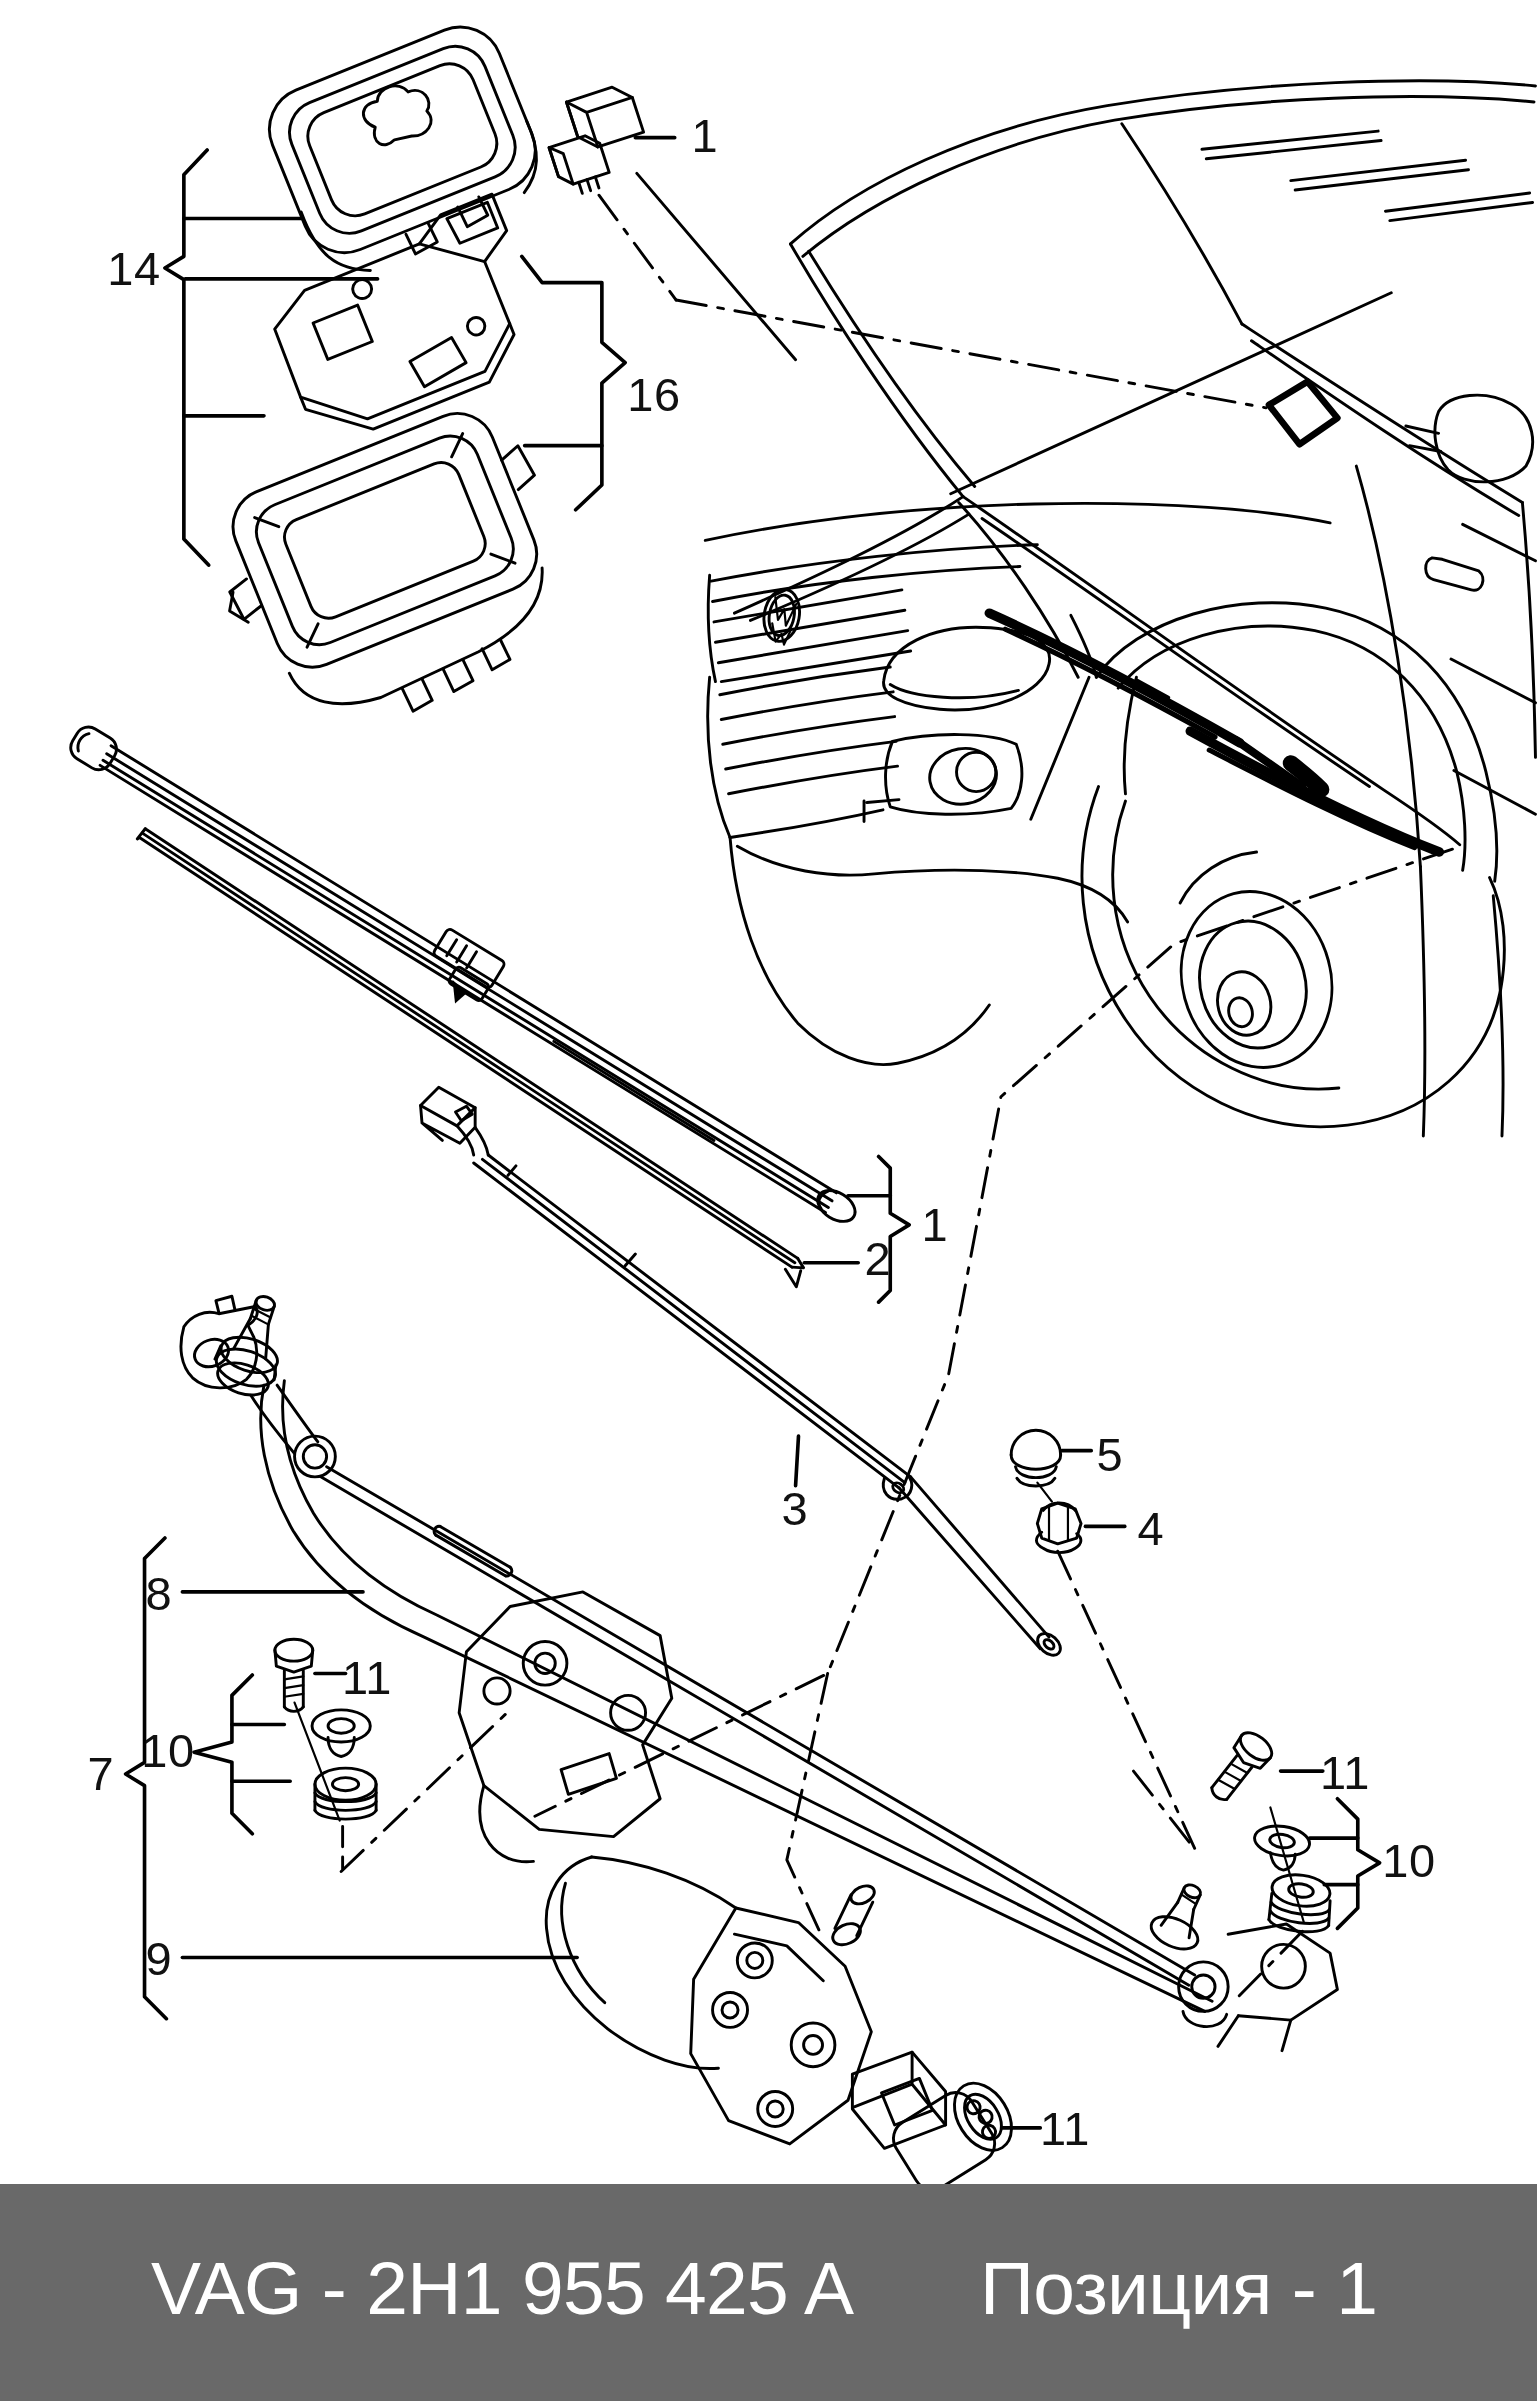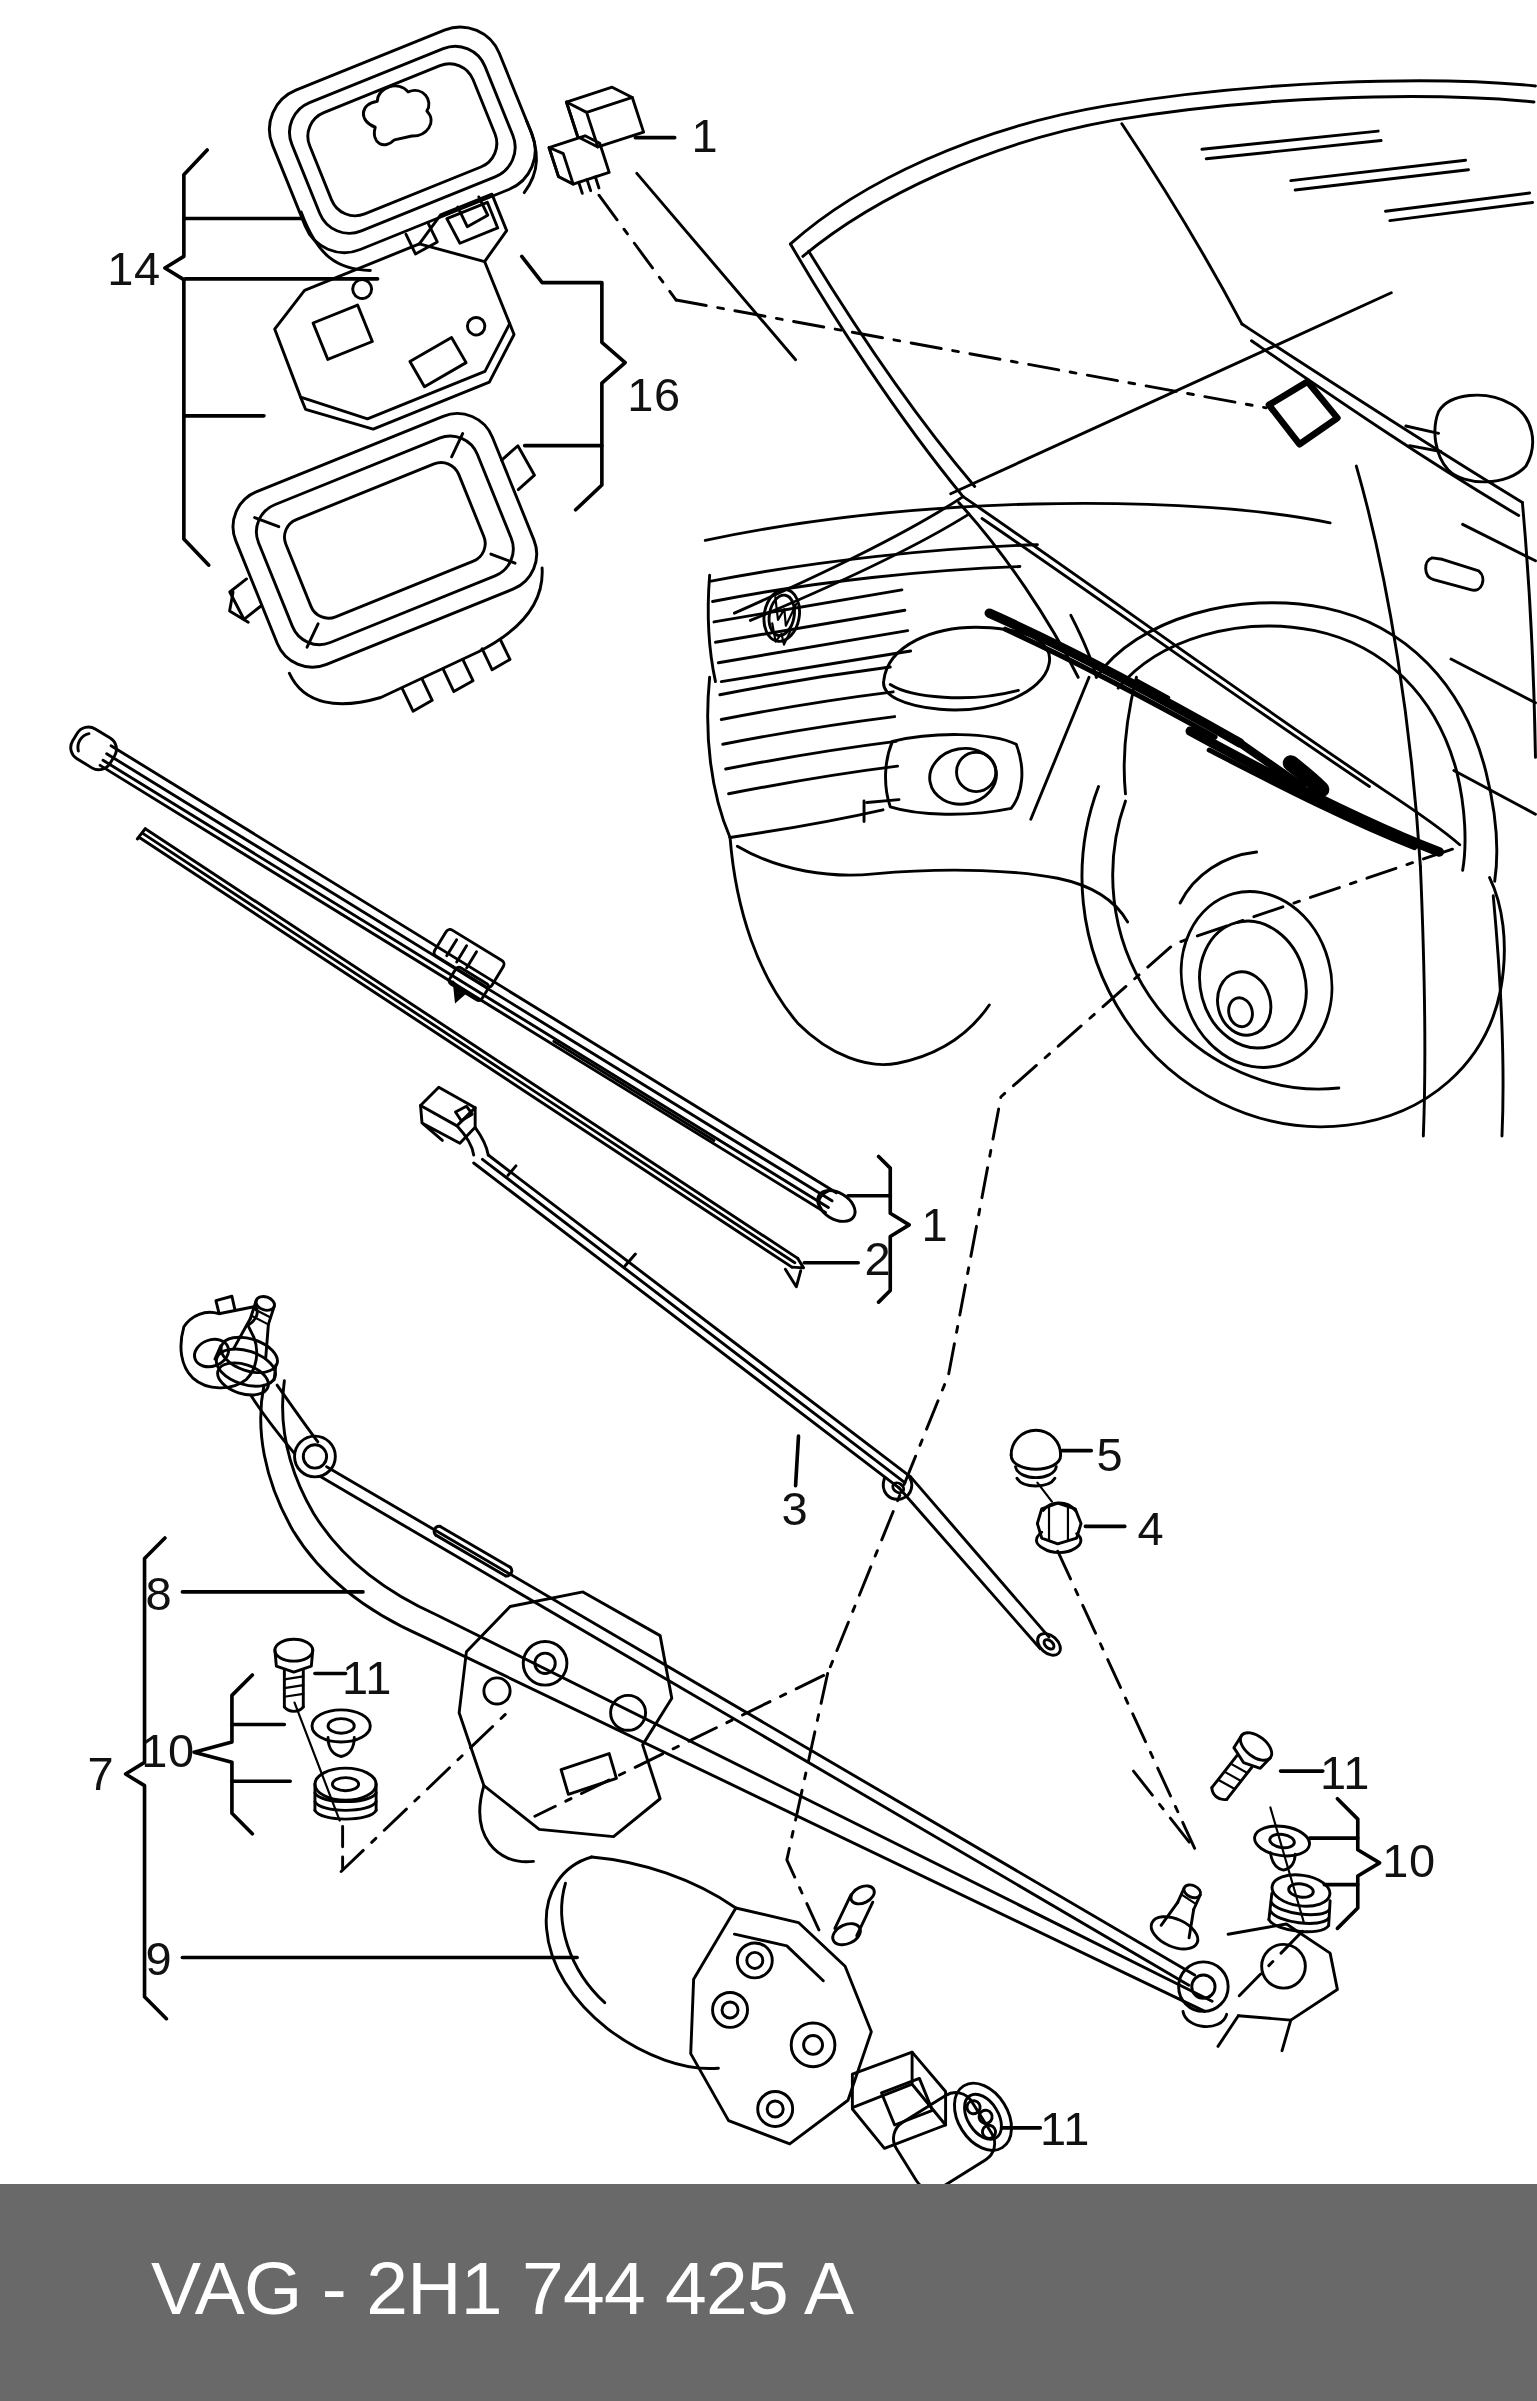--- a/index.html
+++ b/index.html
@@ -397,17 +397,18 @@
   <div class="callout" style="left:159px;top:1593px;">8</div>
   <div class="callout" style="left:101px;top:1773px;">7</div>
   <div class="callout" style="left:367px;top:1677px;">11</div>
   <div class="callout" style="left:168px;top:1750px;">10</div>
   <div class="callout" style="left:159px;top:1958px;">9</div>
   <div class="callout" style="left:1345px;top:1772px;">11</div>
   <div class="callout" style="left:1409px;top:1860px;">10</div>
   <div class="callout" style="left:1065px;top:2128px;">11</div>
 
   <div class="footer">
-    <span class="code">VAG - 2H1 744 425 A</span>
+    <span class="code">VAG - 2H1 955 425 A</span>
+    <span class="pos">Позиция - 1</span>
   </div>
 
 </div>
 
 
 </body></html>

